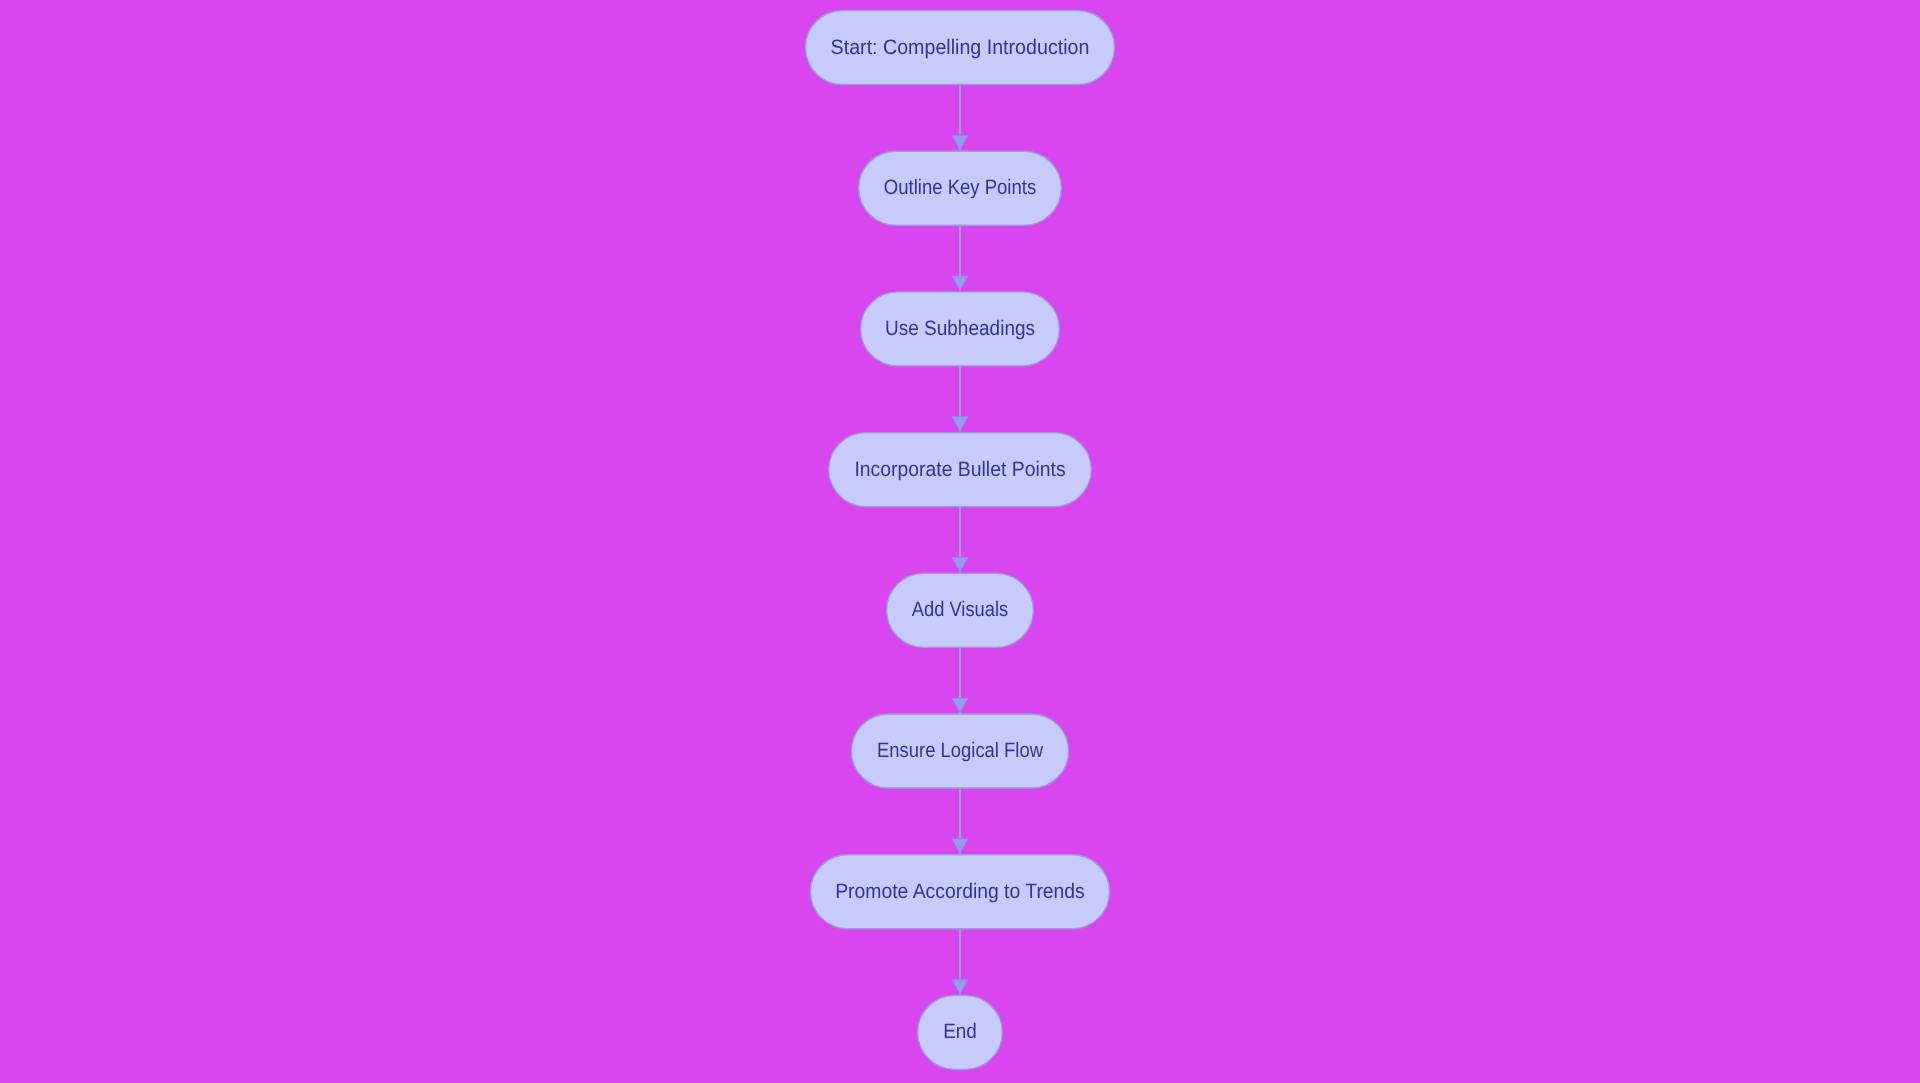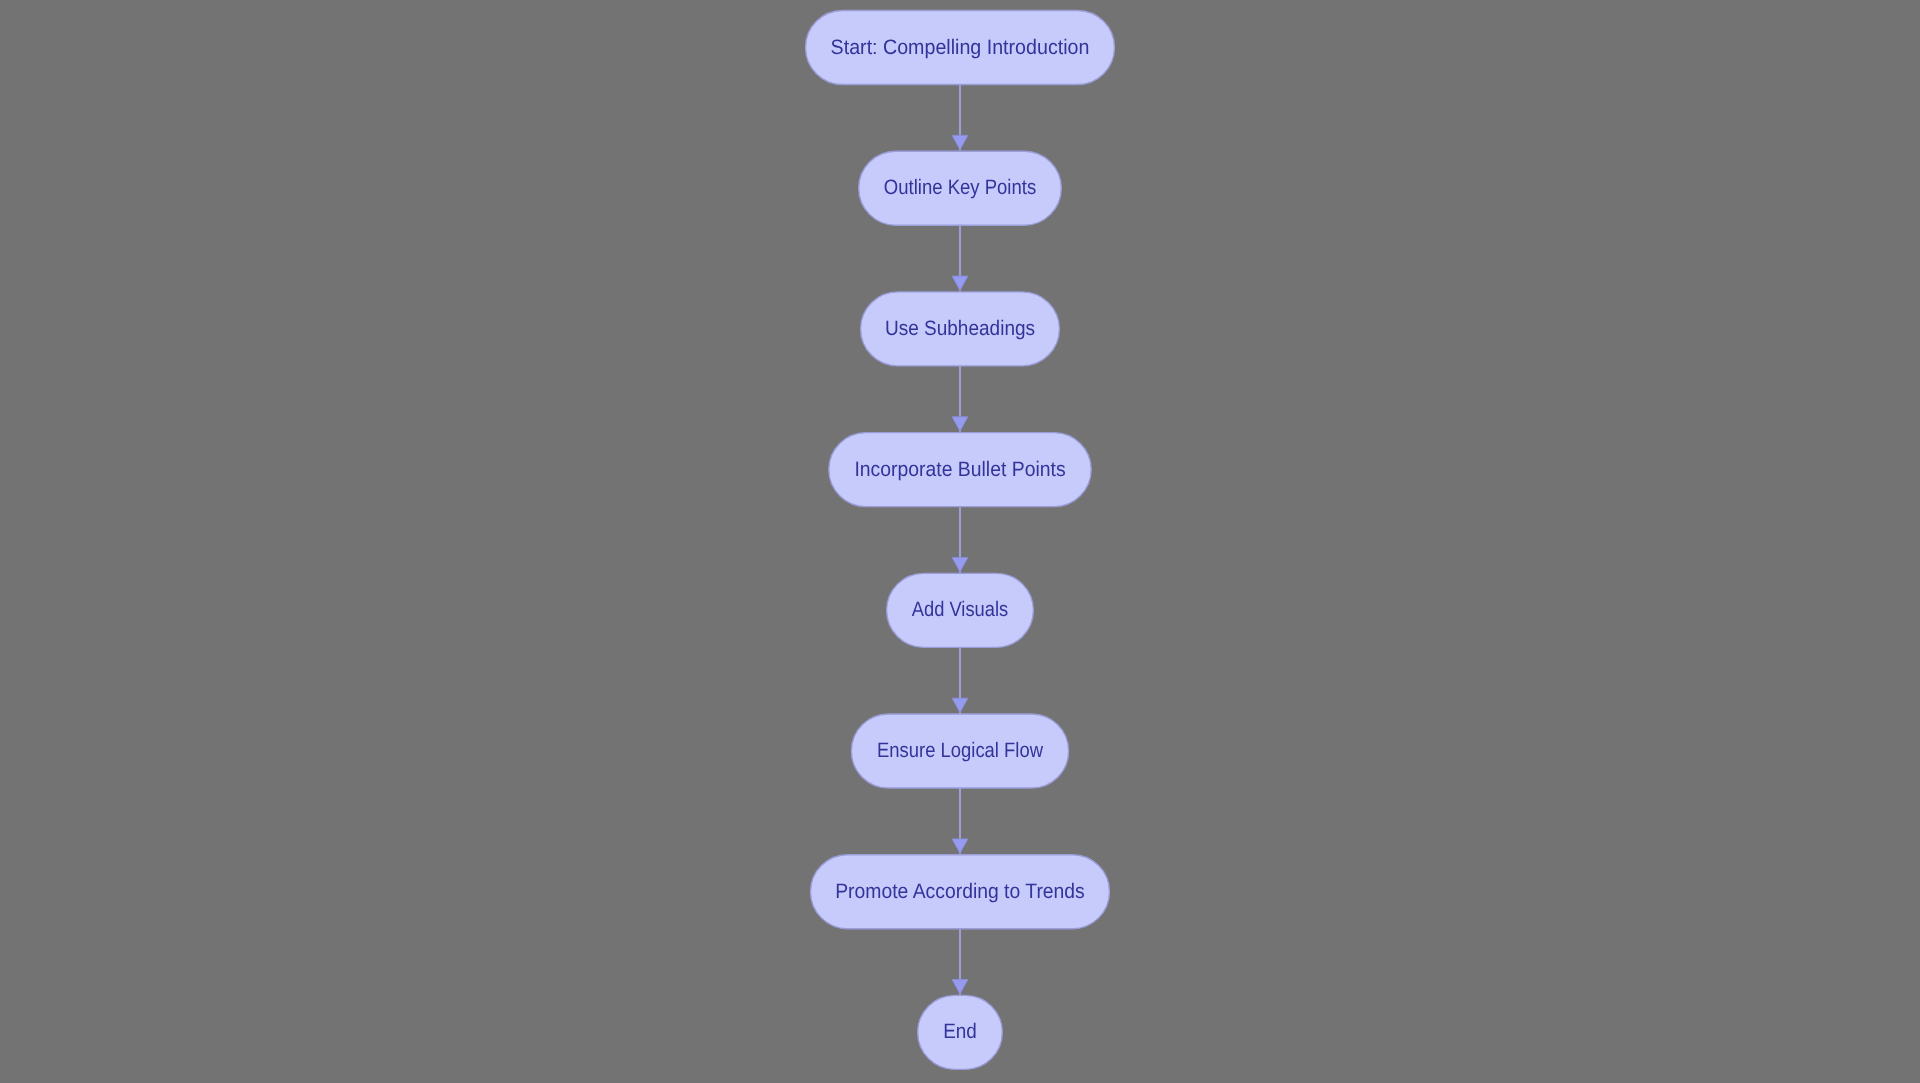--- a/index.html
+++ b/index.html
@@ -1,20 +1,20 @@
 <!DOCTYPE html>
 <html><head>
 <meta charset="utf-8">
 <title>Flowchart</title>
 <style>
   html,body{margin:0;padding:0;}
   body{width:1920px;height:1083px;background:#ffffff;overflow:hidden;
        -webkit-font-smoothing:antialiased;text-rendering:geometricPrecision;
        font-family:"Liberation Sans", sans-serif;}
-  #stage{position:relative;width:1920px;height:1083px;background:#737373;}
+  #stage{position:relative;width:1920px;height:1083px;background:#d946ef;}
   svg.flow{position:absolute;left:0;top:0;width:1920px;height:1083px;display:block;}
   .node-label{font-family:"Liberation Sans", sans-serif;font-size:20.9px;
               will-change:opacity;
               dominant-baseline:middle;text-anchor:middle;}
 </style>
 </head>
 <body>
 
 <div id="stage">
   <svg class="flow" viewBox="0 0 1920 1083">

